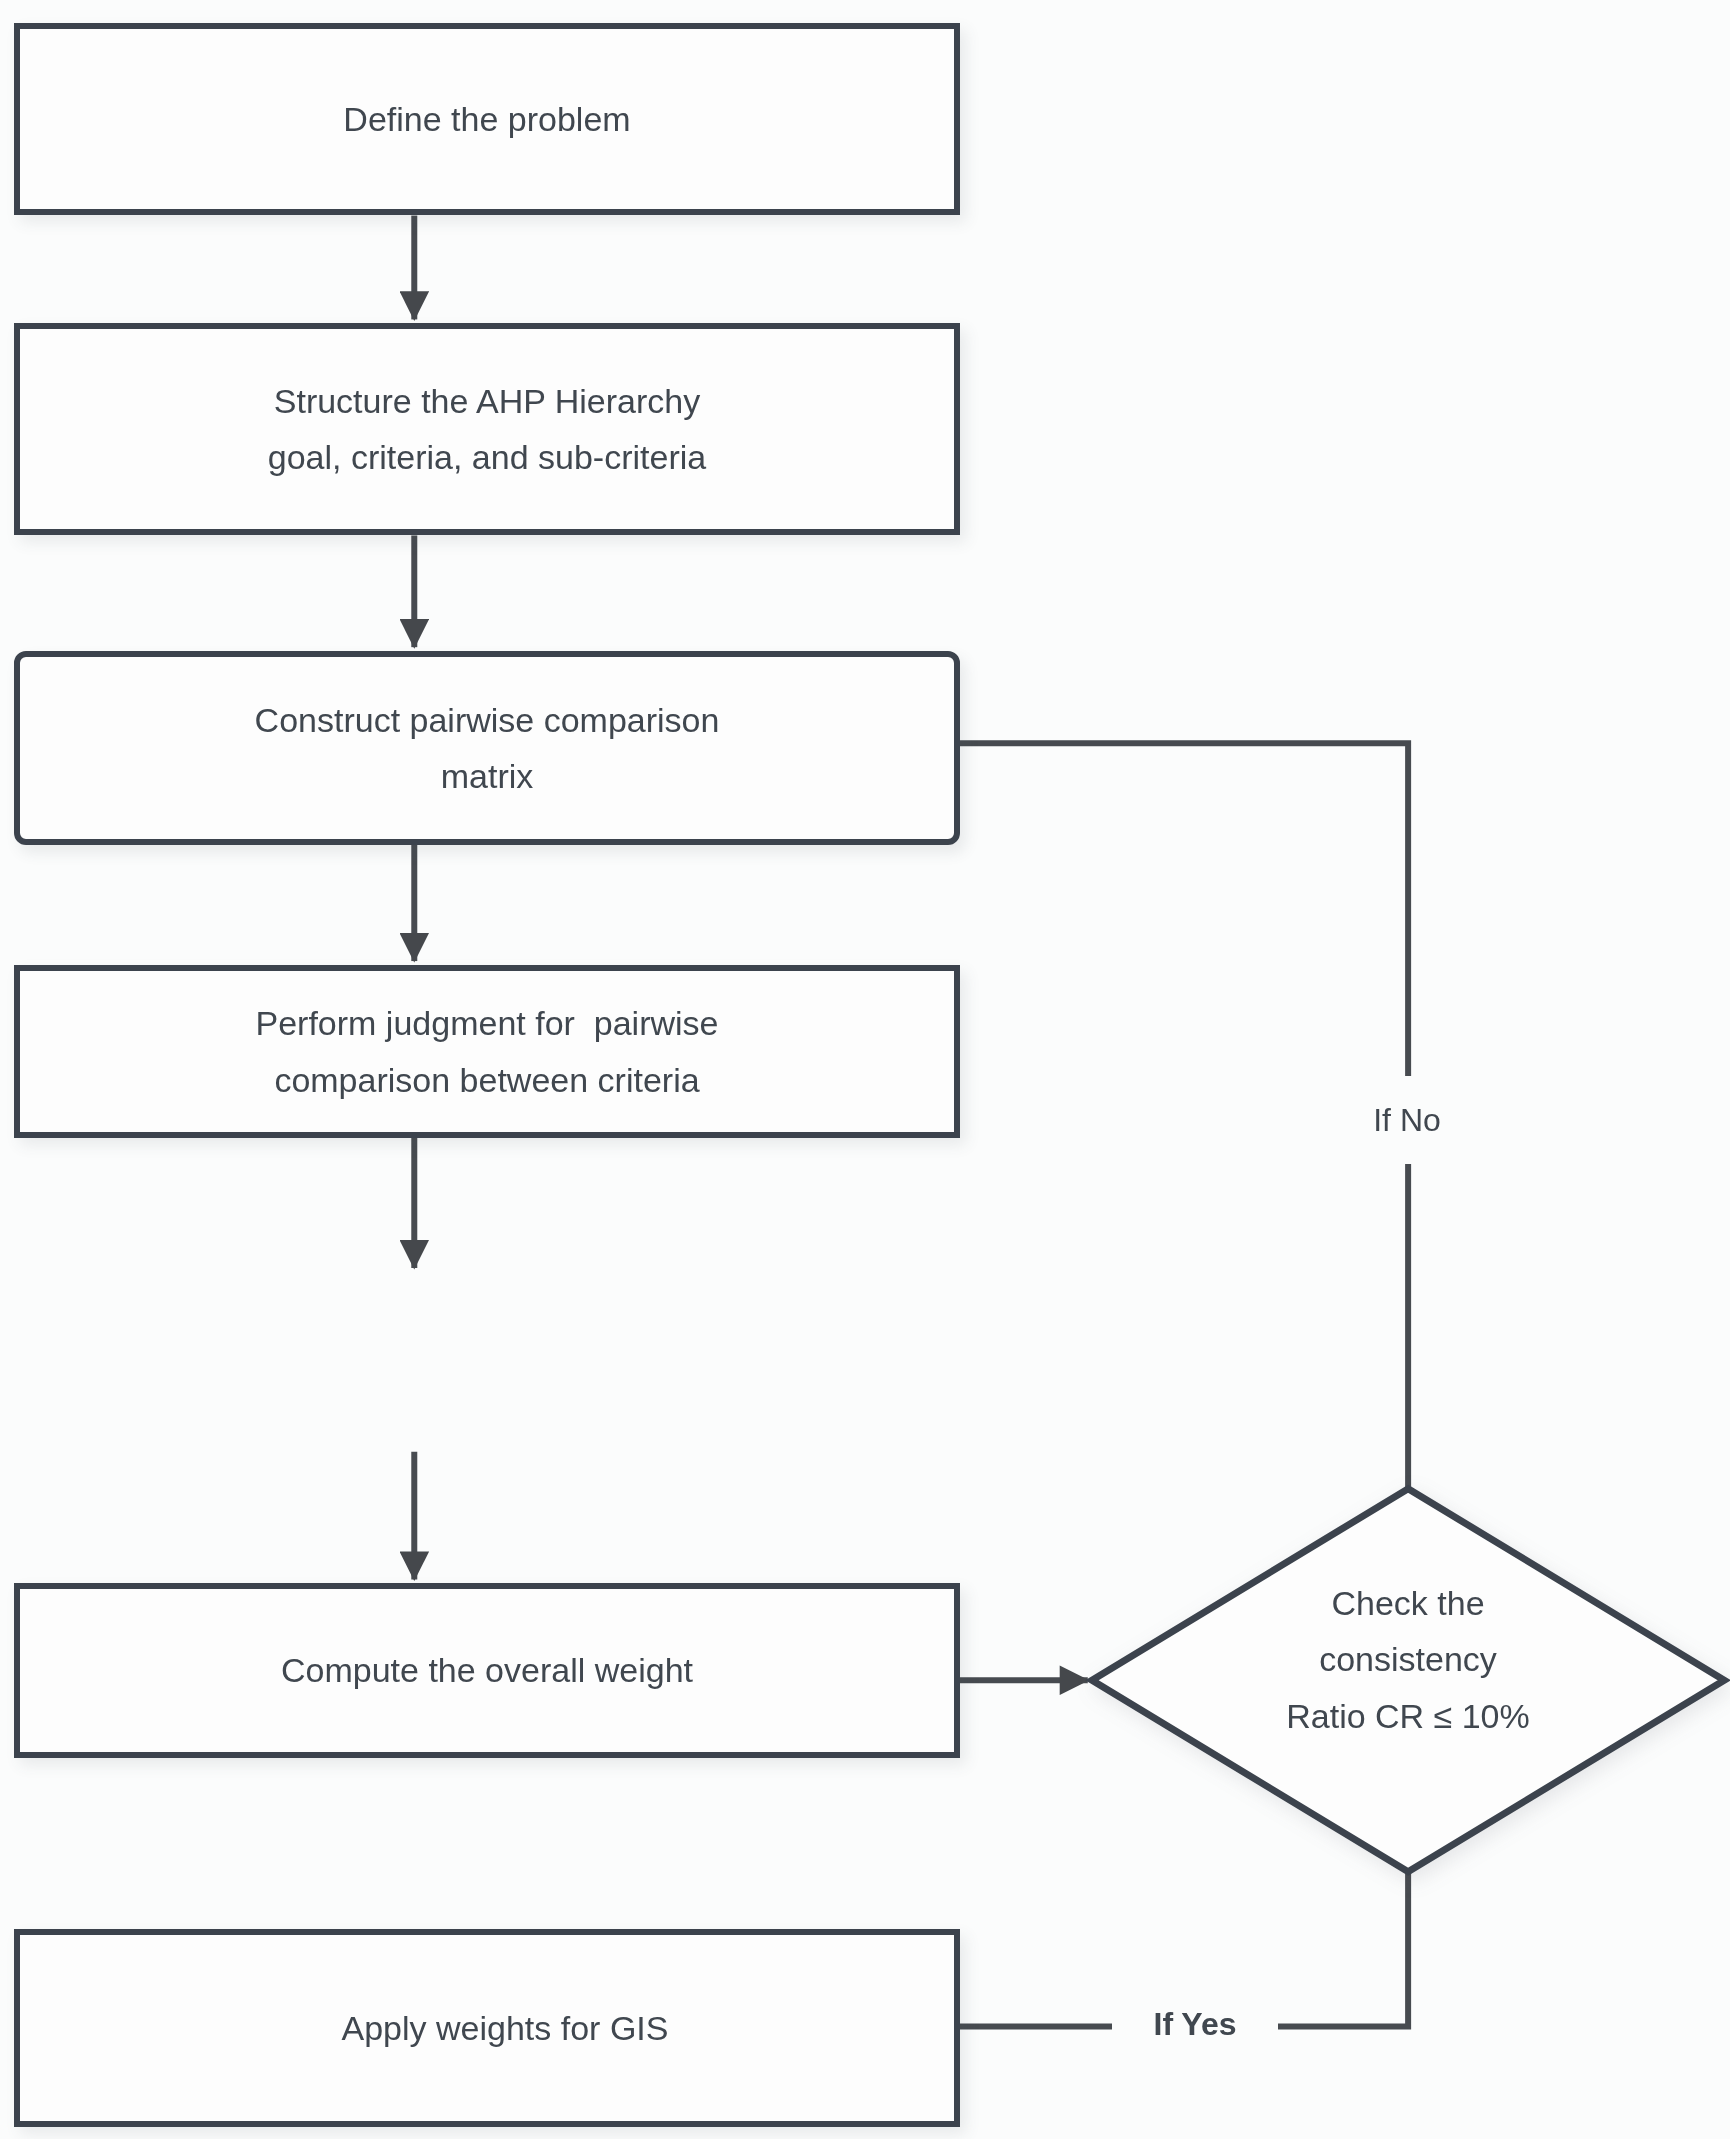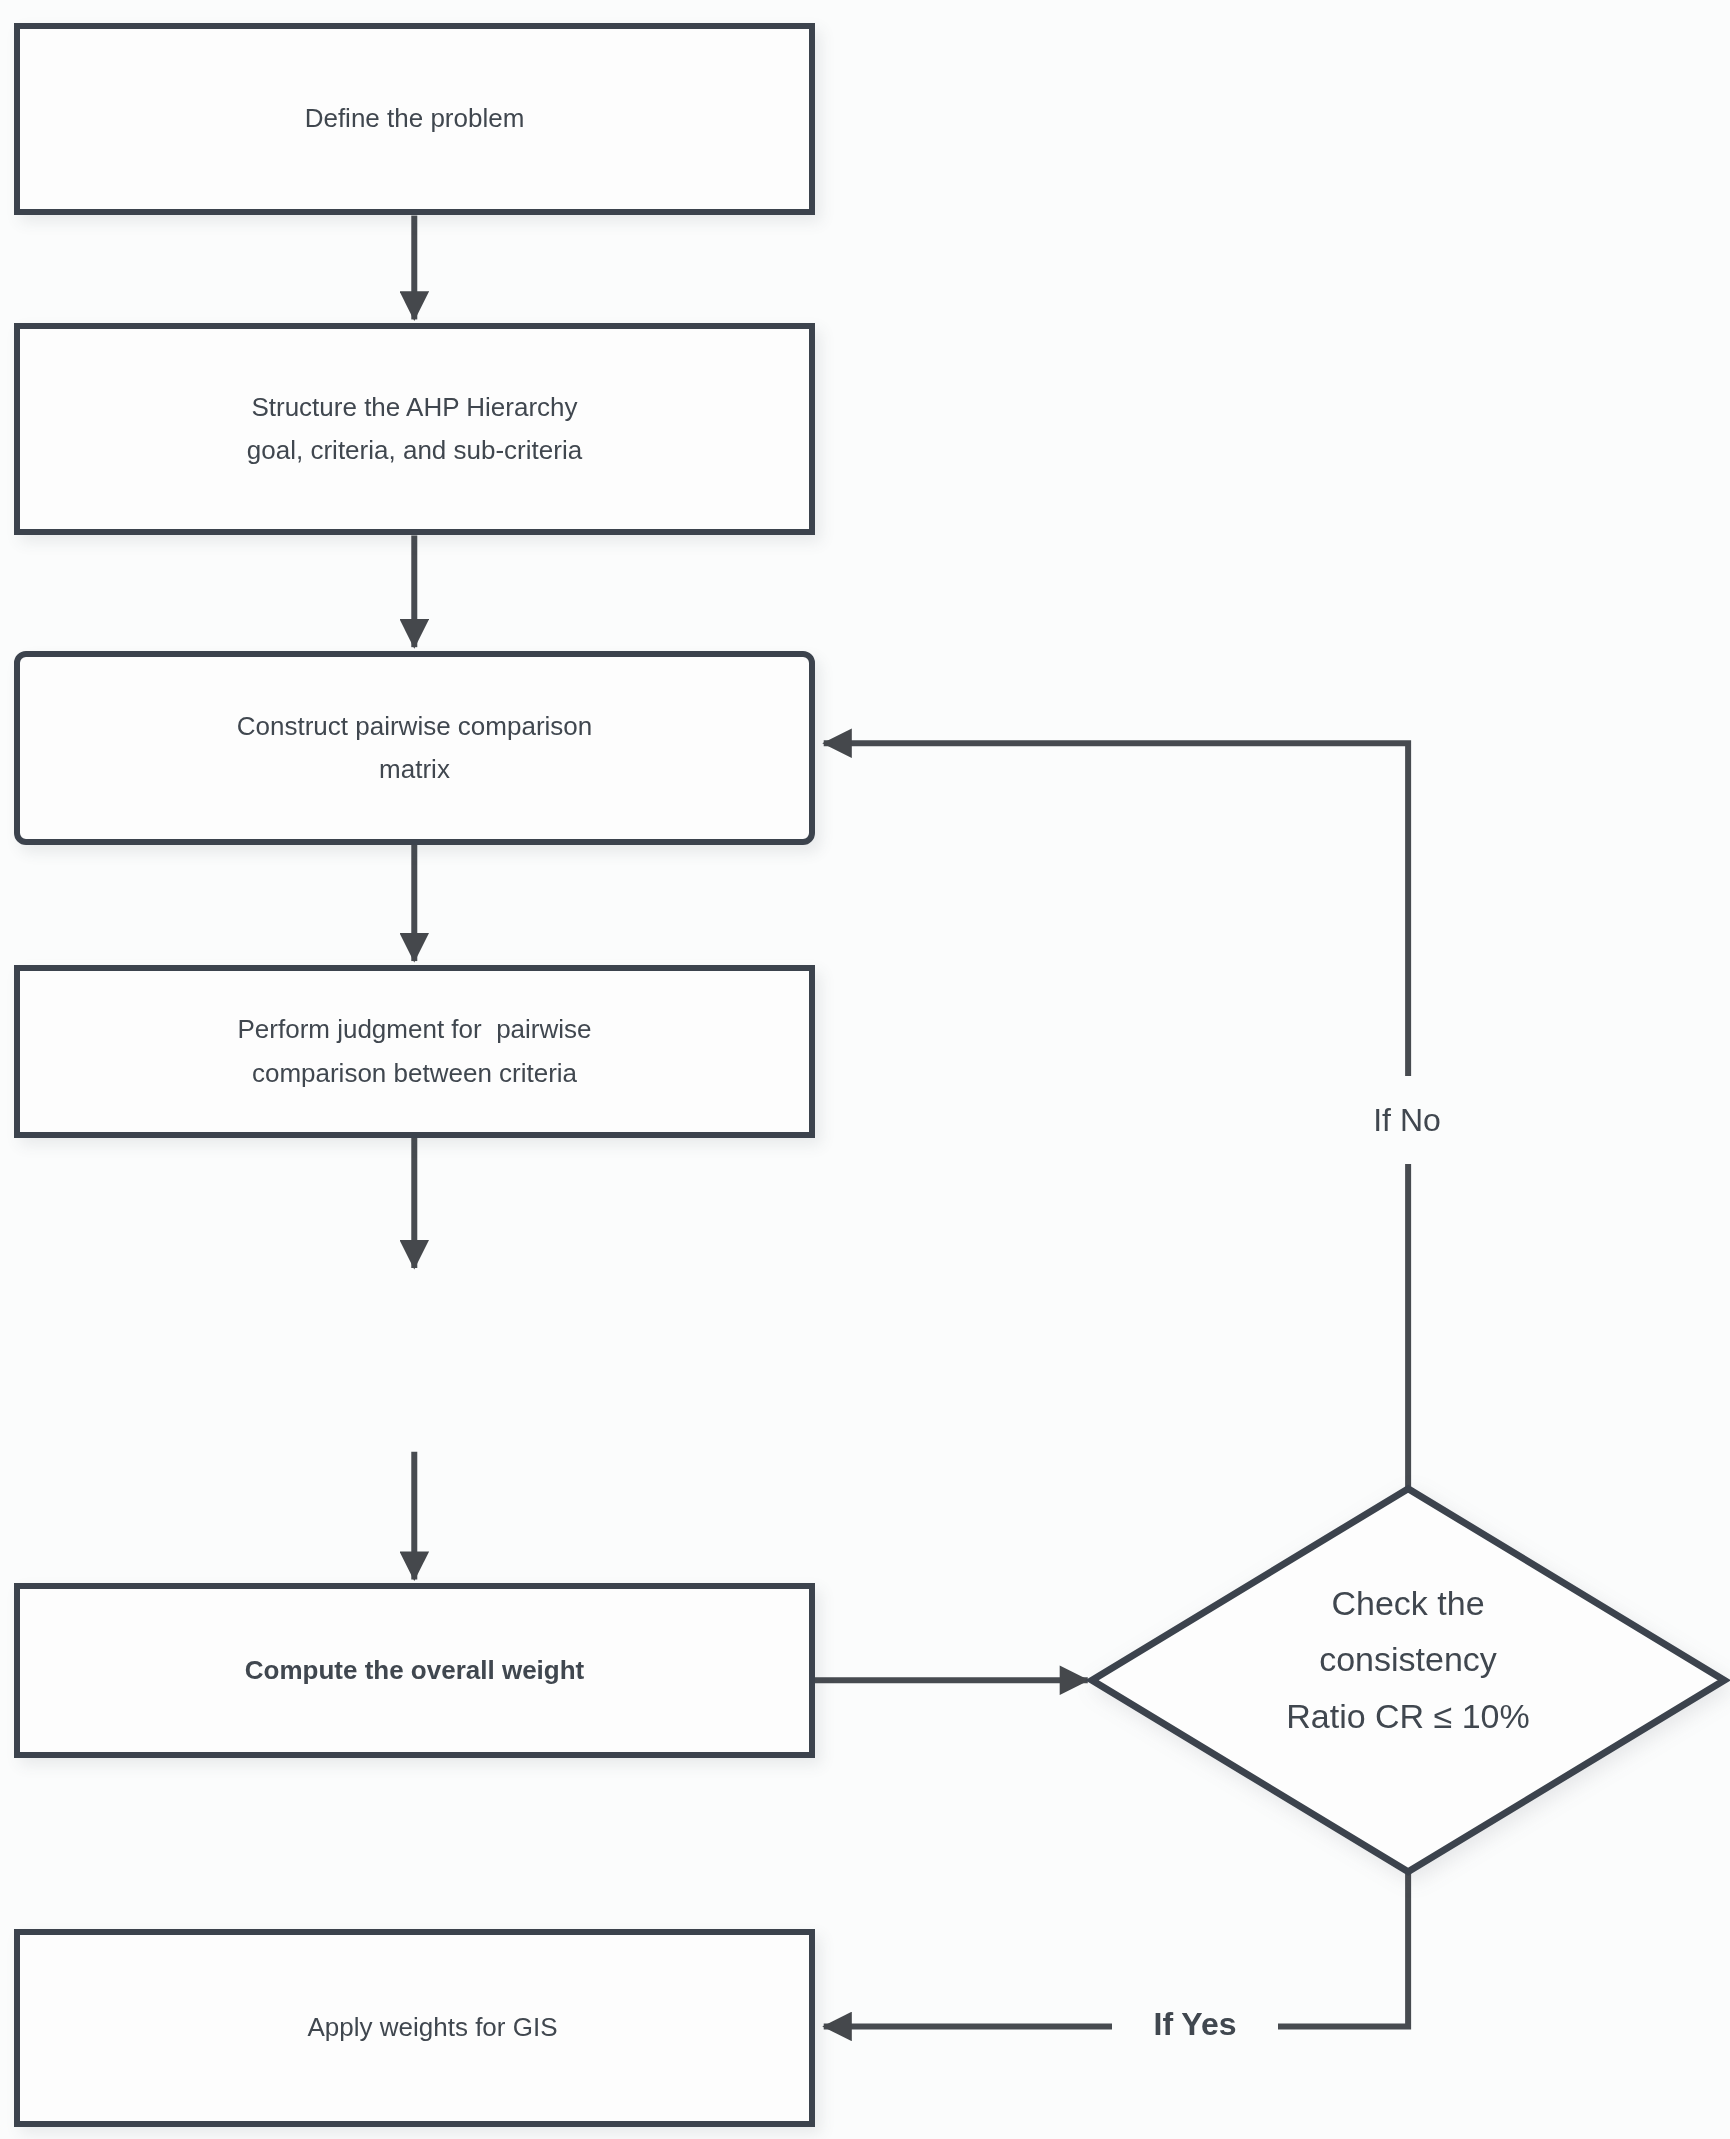--- a/index.html
+++ b/index.html
@@ -25,36 +25,36 @@
   }
   .edge{stroke:var(--line);stroke-width:13;fill:none;}
   .diamond-shape{
     fill:var(--box-fill);
     stroke:var(--box-border);
     stroke-width:15;
     stroke-linejoin:miter;
     filter:drop-shadow(10px 14px 22px rgba(70,78,88,0.12));
   }
   .node{
-    position:absolute;left:14px;width:801px;
+    position:absolute;left:14px;width:946px;
     box-sizing:border-box;
     border:6.5px solid var(--box-border);
     background:var(--box-fill);
     display:flex;align-items:center;justify-content:center;
     text-align:center;
-    font-size:26px;line-height:1.66;
+    font-size:34px;line-height:1.66;
     box-shadow:5.5px 7.4px 14px rgba(70,78,88,0.10);
   }
   .node .lines div{white-space:pre-wrap;}
   #n-define   {top:23px;  height:192px;}
   #n-structure{top:323px; height:212px;}
   #n-construct{top:651px;height:194px;border-radius:12px;}
   #n-judgment {top:965px;height:173px;justify-content:center;}
   #n-normalise{top:1272px;height:180px;}
-  #n-compute  {top:1583px;height:175px;font-weight:bold;}
+  #n-compute  {top:1583px;height:175px;}
   #n-apply    {top:1929px;height:198px;padding-left:36px;}
   .diamond-label{
     position:absolute;left:1092px;top:1489px;width:632px;height:383px;
     box-sizing:border-box;
     display:flex;align-items:center;justify-content:center;
     text-align:center;
     font-size:34px;line-height:1.66;
     padding-bottom:42px;
     pointer-events:none;
   }

